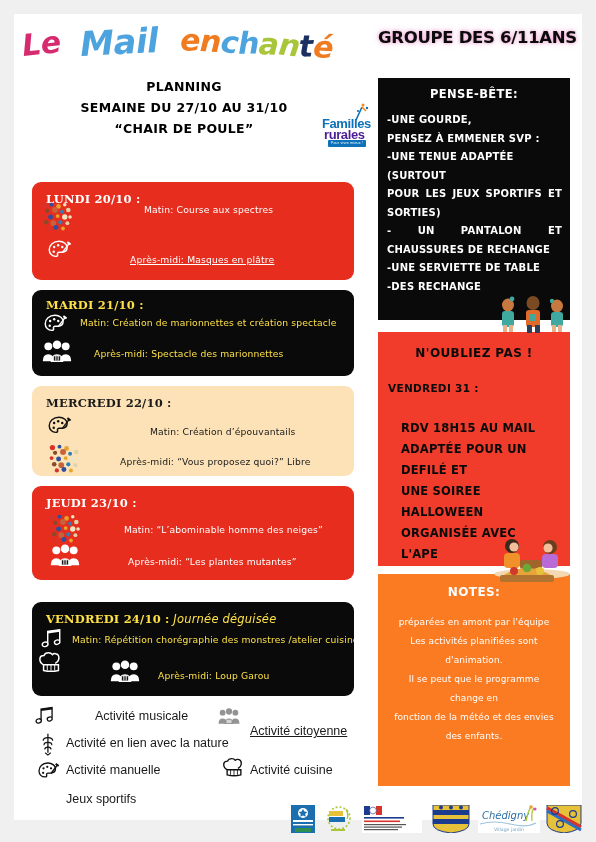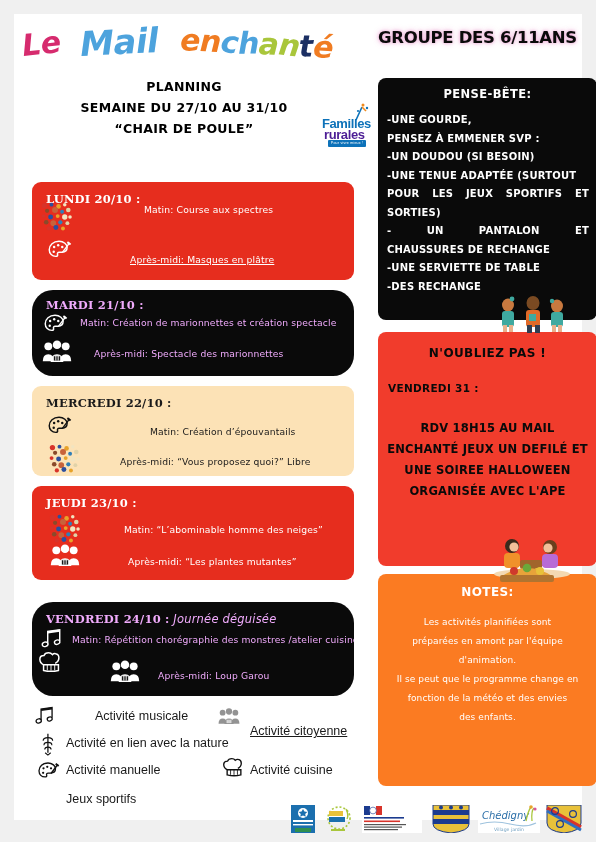--- a/index.html
+++ b/index.html
@@ -56,21 +56,21 @@
       line-height:7px; letter-spacing:0.2px;}
   #fr-logo .fr-spark { position:absolute; left:33px; top:1px; width:16px; height:18px; }
 
   
   .day-card {
     position: absolute; left: 18px; width: 322px;
     border-radius: 9px;
     overflow: hidden;
   }
   .day-card.c-red   { background: #e62d1e; color: #ffffff; }
-  .day-card.c-black { background: #0a0a0a; color: #f0abfc; border-radius: 21px; }
+  .day-card.c-black { background: #0a0a0a; color: #fde047; }
   .day-card.c-cream { background: #fce2b6; color: #1a1a1a; }
 
   .day-title {
     position: absolute;
     font-family: "DejaVu Serif", serif;
     font-weight: 700; font-size: 11.5px; letter-spacing: 0.2px;
     white-space: nowrap;
   }
   .day-title .dt-suffix { font-family:"DejaVu Sans", sans-serif; font-weight:400; font-style: italic; }
   .slot-text {
@@ -92,21 +92,21 @@
   #right-col { position: absolute; left: 354px; top: 0; width: 214px; height: 806px; }
 
   #group-header {
     position: absolute; left: 10px; top: 14px; width: 196px;
     font-family: "DejaVu Sans", sans-serif;
     font-weight: 700; font-size: 16.5px; color: #0a0a0a;
     letter-spacing: -0.3px; white-space: nowrap;
     text-shadow: 0 0 3px rgba(236,160,210,0.95), 0 0 6px rgba(236,160,210,0.8);
   }
 
-  .panel { position: absolute; left: 10px; width: 219px; border-radius: 8px; }
+  .panel { position: absolute; left: 10px; width: 192px; border-radius: 0; }
   .panel.p-black  { background:#0a0a0a; color:#fff; }
   .panel.p-red    { background:#f13c2c; color:#0a0a0a; }
   .panel.p-orange { background:#fb7b22; color:#fff; }
 
   .panel-title {
     text-align: center; font-family: "DejaVu Sans", sans-serif;
     font-weight: 700; letter-spacing: 0.4px;
   }
   .panel-body {
     font-family: "DejaVu Sans", sans-serif;
@@ -121,22 +121,22 @@
   }
   #pense-bete .ln.justified { text-align: justify; text-align-last: justify; }
 
   #noublie { top: 318px; height: 234px; }
   #noublie .panel-title { font-size: 12px; margin: 14px 0 0; }
   #noublie .sub {
     font-family:"DejaVu Sans",sans-serif; font-weight:700; font-size:10.5px;
     margin: 22px 0 0 10px; letter-spacing:0.3px;
   }
   #noublie .panel-body {
-    margin-top: 24px; text-align: center; font-size: 11.5px;
-    font-weight: 700; line-height: 21px; letter-spacing: 0.2px; padding: 0 6px;
+    margin-top: 24px; font-size: 11.5px;
+    font-weight: 700; line-height: 21px; letter-spacing: 0.2px; padding: 0 23px;
   }
 
   #notes { top: 560px; height: 212px; }
   #notes .panel-title { font-size: 12px; margin: 11px 0 14px; }
   #notes .panel-body {
     text-align: center; font-size: 9px; line-height: 19px; padding: 0 14px;
     letter-spacing: 0.1px;
   }
 
   
@@ -391,47 +391,46 @@
 
   <div id="right-col">
 
     <div id="group-header">GROUPE DES 6/11ANS</div>
 
     <div class="panel p-black" id="pense-bete">
       <div class="panel-title">PENSE-BÊTE:</div>
       <div class="panel-body" id="pb-body">
             <span class="ln">-UNE GOURDE,</span>
             <span class="ln">PENSEZ À EMMENER SVP :</span>
-            <span class="ln">-UN DOUDOU (SI BESOIN)</span>
             <span class="ln">-UNE TENUE ADAPTÉE (SURTOUT</span>
             <span class="ln justified">POUR LES JEUX SPORTIFS ET</span>
             <span class="ln">SORTIES)</span>
             <span class="ln justified">-  UN  PANTALON  ET</span>
             <span class="ln">CHAUSSURES DE RECHANGE</span>
             <span class="ln">-UNE SERVIETTE DE TABLE</span>
             <span class="ln">-DES RECHANGE</span>
           </div>
     </div>
 
     <div class="panel p-red" id="noublie">
       <div class="panel-title">N'OUBLIEZ PAS !</div>
       <div class="sub">VENDREDI 31 :</div>
       <div class="panel-body" id="nb-body">
             <span class="ln">RDV 18H15 AU MAIL</span>
-            <span class="ln">ENCHANTÉ JEUX UN DEFILÉ ET</span>
+            <span class="ln">ADAPTÉE POUR UN DEFILÉ ET</span>
             <span class="ln">UNE SOIREE HALLOWEEN</span>
             <span class="ln">ORGANISÉE AVEC L'APE</span>
           </div>
     </div>
 
     <div class="panel p-orange" id="notes">
       <div class="panel-title">NOTES:</div>
       <div class="panel-body" id="nt-body">
+            <span class="ln">préparées en amont par l'équipe</span>
             <span class="ln">Les activités planifiées sont</span>
-            <span class="ln">préparées en amont par l'équipe</span>
             <span class="ln">d'animation.</span>
             <span class="ln">Il se peut que le programme change en</span>
             <span class="ln">fonction de la météo et des envies</span>
             <span class="ln">des enfants.</span>
           </div>
     </div>
   </div>
 
   <div id="clipart-kids-blocks" class="clip" style="left:480px; top:278px; width:78px; height:42px;">
     <svg viewBox="0 0 78 42" width="78" height="42">

